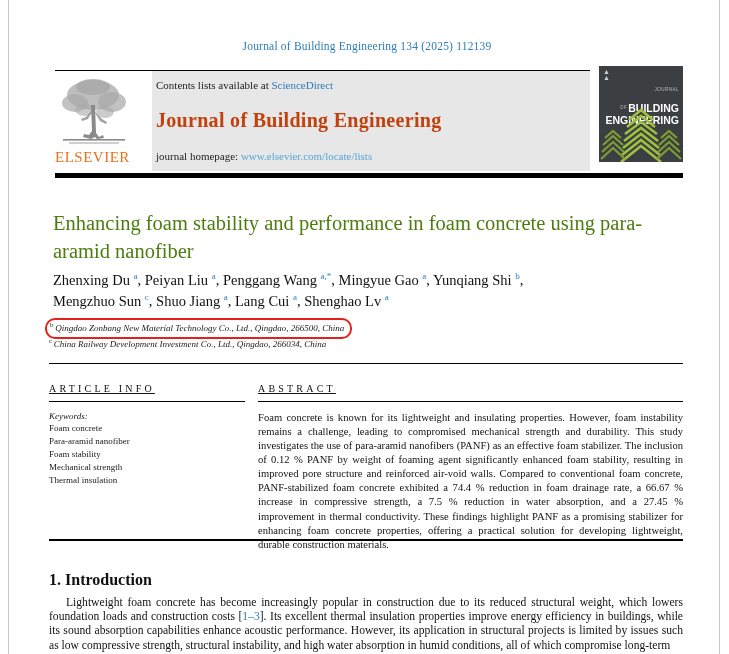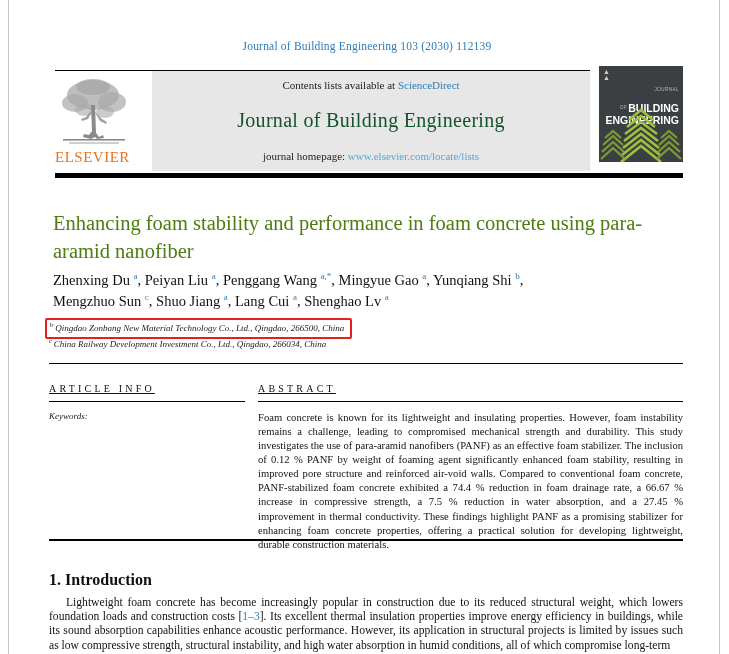--- a/index.html
+++ b/index.html
@@ -22,24 +22,24 @@
   .mast-main {
     border-top:1.5px solid #000; width:535px; display:flex; height:102px;
   }
   .logo-col { width:95px; padding-top:4px; text-align:left; background:#fff; }
   .elsevier-name {
     font-size:15px; letter-spacing:0.5px; margin-top:-2px; font-family:"Liberation Serif",serif;
   }
   .banner {
     flex:1; background:#e7e7e7; margin-left:2px; height:100px;
     display:flex; flex-direction:column; justify-content:space-between;
-    text-align:center; padding:8px 4px 9px 4px;
+    padding:8px 4px 9px 4px;
   }
   .banner-small { font-size:11px; color:#222; }
-  .journal-name { font-size:20px; color:#14532d; letter-spacing:0.3px; }
+  .journal-name { font-size:20px; color:#c2410c; letter-spacing:0.3px;font-weight:bold; }
   .cover {
     position:absolute; right:0; top:-4px; width:84px; height:96px;
     background:#3b3f42; overflow:hidden;
   }
   .cover-tree-icon { position:absolute; left:4px; top:3px; font-size:7px; color:#cfcfcf; line-height:6px; }
   .cover-text { position:absolute; top:14px; right:4px; text-align:right; color:#fff; }
   .cover-journal-of { font-size:4.5px; letter-spacing:0.5px; color:#bbb; font-family:"Liberation Sans",sans-serif; display:inline; margin-right:1px; vertical-align:3px;}
   .cover-title { font-family:"Liberation Sans",sans-serif; font-weight:bold; font-size:10.5px; line-height:9.5px; letter-spacing:0px; }
   .thick-bar { position:absolute; top:173px; left:55px; width:628px; height:5px; background:#000; }
 
@@ -52,21 +52,21 @@
     font-size:14.5px; line-height:1.45; color:#111;
   }
   .authors sup { color:#2d7cb8; font-size:9px; }
   .affils {
     position:absolute; top:321px; left:49px; width:620px;
     font-size:9px; font-style:italic; line-height:1.5; color:#222;
   }
   .affils sup { font-style:normal; font-size:7px; color:#222; }
   .aff-line { white-space:nowrap; }
   .red-box {
-    display:inline-block; border:2.5px solid #e32119; border-radius:2px;
+    display:inline-block; border:2.5px solid #e32119; border-radius:10px;
     padding:0 6px 1px 3px; margin:-3px 0 -3px -4px; position:relative; z-index:2;
   }
   .rule-affil { position:absolute; top:363px; left:49px; width:634px; height:1px; background:#000; }
 
   .info-abstract { position:absolute; top:383px; left:49px; width:634px; display:flex; }
   .info-col { width:196px; }
   .abs-col { flex:1; margin-left:13px; }
   .sec-heading {
     font-size:10px; letter-spacing:3.2px; color:#111; padding-bottom:7px;text-decoration:underline;
   }
@@ -90,21 +90,21 @@
   a, .link { color:#2d7cb8; text-decoration:none; cursor:pointer; }
   .link-light { color:#54a7da; }
 </style>
 </head>
 <body>
 
 <div class="page">
   <div class="edge left"></div>
   <div class="edge right"></div>
 
-  <div class="citation-line link" style="color: rgb(45, 124, 184);">Journal of Building Engineering 103 (2030) 112139</div>
+  <div class="citation-line link" style="color: rgb(45, 124, 184);">Journal of Building Engineering 134 (2025) 112139</div>
 
   <div class="masthead">
     <div class="mast-main">
       <div class="logo-col">
         <svg width="78" height="72" viewBox="0 0 78 72">
           <g fill="#a8a8a8">
             <ellipse cx="38" cy="20" rx="26" ry="15" opacity="0.75"></ellipse>
             <ellipse cx="20" cy="28" rx="13" ry="9" opacity="0.7"></ellipse>
             <ellipse cx="57" cy="27" rx="14" ry="10" opacity="0.7"></ellipse>
             <ellipse cx="38" cy="12" rx="17" ry="8" opacity="0.8"></ellipse>
@@ -168,20 +168,27 @@
       <div class="aff-line"><span class="red-box" style="border-color: rgb(227, 33, 25);"><span><sup>b </sup>Qingdao Zonbang New Material Technology Co., Ltd., Qingdao, 266500, China</span></span></div>
       <div class="aff-line"><span><sup>c </sup>China Railway Development Investment Co., Ltd., Qingdao, 266034, China</span></div>
     </div>
   <div class="rule-affil"></div>
 
   <div class="info-abstract">
     <div class="info-col">
       <div class="sec-heading">ARTICLE INFO</div>
       <div class="heading-rule"></div>
       <div class="keywords-label">Keywords:</div>
+      <div id="keywords-list">
+          <div class="keyword">Foam concrete</div>
+          <div class="keyword">Para-aramid nanofiber</div>
+          <div class="keyword">Foam stability</div>
+          <div class="keyword">Mechanical strength</div>
+          <div class="keyword">Thermal insulation</div>
+        </div>
     </div>
     <div class="abs-col">
       <div class="sec-heading">ABSTRACT</div>
       <div class="heading-rule"></div>
       <div class="abstract-text">Foam concrete is known for its lightweight and insulating properties. However, foam instability remains a challenge, leading to compromised mechanical strength and durability. This study investigates the use of para-aramid nanofibers (PANF) as an effective foam stabilizer. The inclusion of 0.12 % PANF by weight of foaming agent significantly enhanced foam stability, resulting in improved pore structure and reinforced air-void walls. Compared to conventional foam concrete, PANF-stabilized foam concrete exhibited a 74.4 % reduction in foam drainage rate, a 66.67 % increase in compressive strength, a 7.5 % reduction in water absorption, and a 27.45 % improvement in thermal conductivity. These findings highlight PANF as a promising stabilizer for enhancing foam concrete properties, offering a practical solution for developing lightweight, durable construction materials.</div>
     </div>
   </div>
   <div class="rule-bottom"></div>
 
   <div class="intro-heading">1.  Introduction</div>

